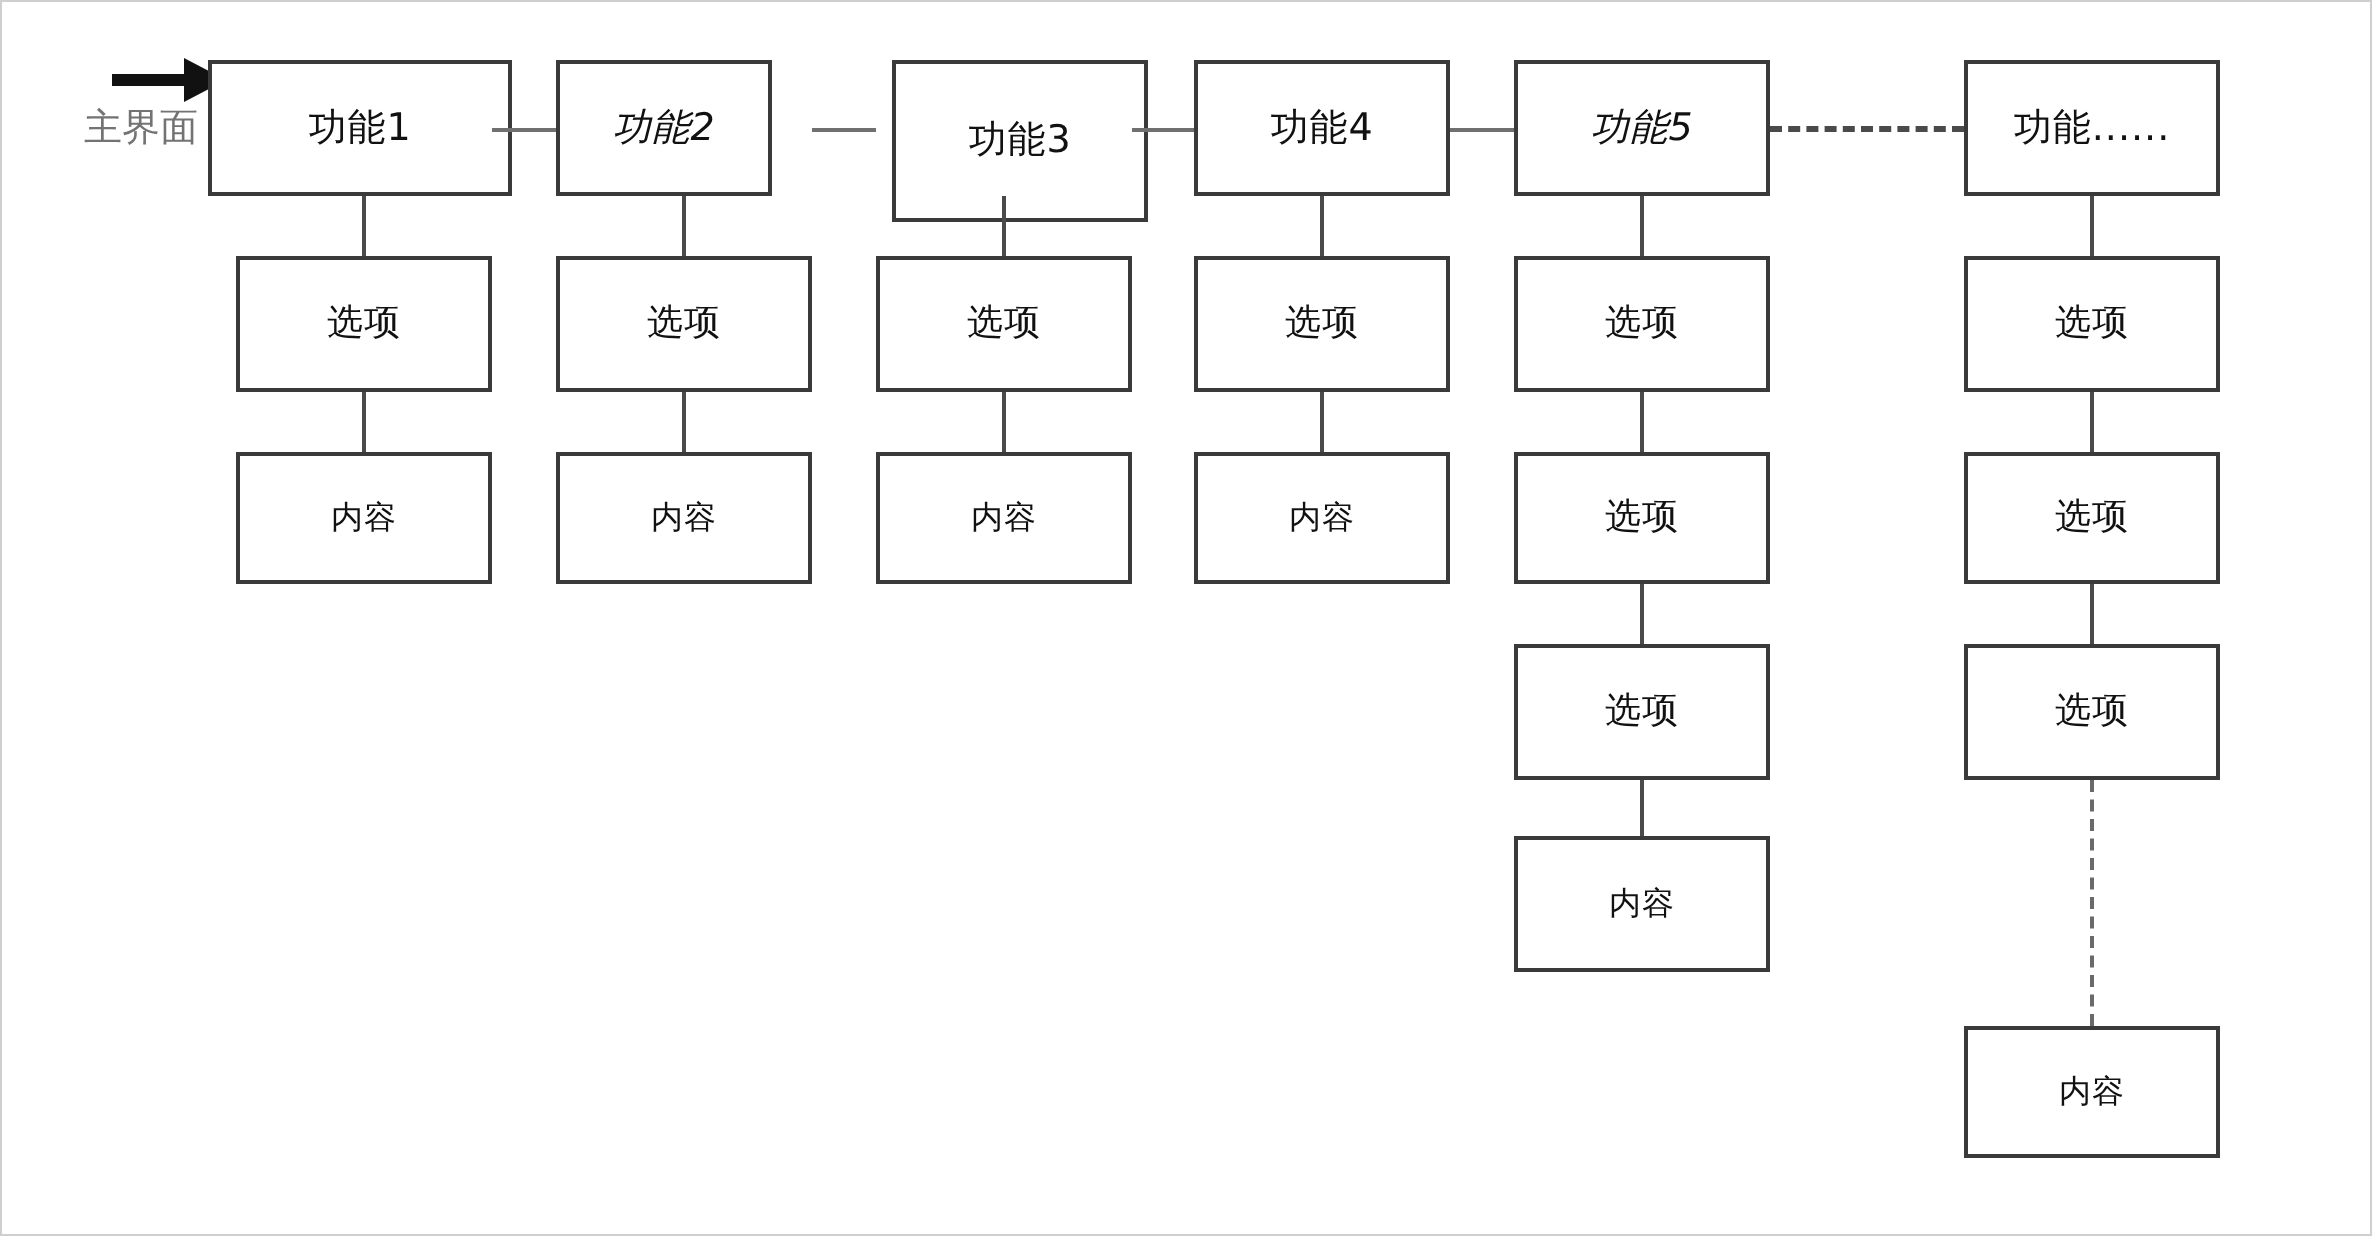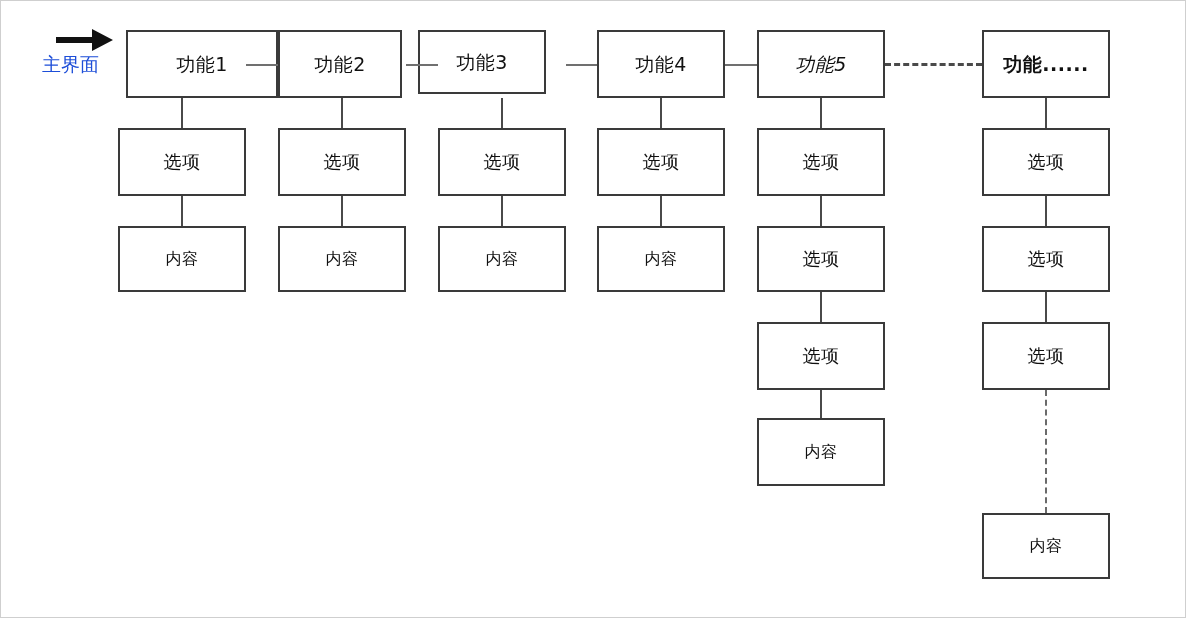--- a/index.html
+++ b/index.html
@@ -65,21 +65,21 @@
     left: 56px;
     top: 27px;
     width: 58px;
     height: 26px;
   }
   .entry-label {
     position: absolute;
     left: 42px;
     top: 55px;
     font-size: 19px;
-    color: #1d4ed8;
+    color: #737373;
     white-space: nowrap;
     line-height: 1;
   }
 </style>
 </head>
 <body>
 
 <div id="canvas">
 
   <div class="frame-line" style="left:0;top:0;width:1186px;height:1px;"></div>
@@ -87,26 +87,26 @@
   <div class="frame-line" style="left:1185px;top:0;width:1px;height:618px;"></div>
   <div class="frame-line" style="left:0;top:617px;width:1186px;height:1px;"></div>
 
   <div class="entry-arrow">
     <svg width="58" height="26" viewBox="0 0 58 26" xmlns="http://www.w3.org/2000/svg">
       <path d="M0 10 L36 10 L36 2 L57 13 L36 24 L36 16 L0 16 Z" fill="#111111"></path>
     </svg>
   </div>
   <div class="entry-label">主界面</div>
 
-  <div class="box level-func" style="left:126px;top:30px;width:152px;height:68px;">功能1</div>
-  <div class="box level-func" style="left:278px;top:30px;width:124px;height:68px;">功能2</div>
-  <div class="box level-func" style="left:418px;top:30px;width:128px;height:64px;text-align:center;">功能3</div>
+  <div class="box level-func" style="left:104px;top:30px;width:152px;height:68px;">功能1</div>
+  <div class="box level-func" style="left:278px;top:30px;width:108px;height:68px;font-style:italic;">功能2</div>
+  <div class="box level-func" style="left:446px;top:30px;width:128px;height:81px;text-align:center;">功能3</div>
   <div class="box level-func" style="left:597px;top:30px;width:128px;height:68px;">功能4</div>
   <div class="box level-func" style="left:757px;top:30px;width:128px;height:68px;font-style:italic;">功能5</div>
-  <div class="box level-func" style="left:982px;top:30px;width:128px;height:68px;font-weight:bold;">功能......</div>
+  <div class="box level-func" style="left:982px;top:30px;width:128px;height:68px;">功能......</div>
 
   <div class="conn-h" style="left:246px;top:64px;width:32px;"></div>
   <div class="conn-h" style="left:406px;top:64px;width:32px;"></div>
   <div class="conn-h" style="left:566px;top:64px;width:31px;"></div>
   <div class="conn-h" style="left:725px;top:64px;width:32px;"></div>
   <div class="conn-h dashed" style="left:885px;top:63px;width:97px;"></div>
 
   <div class="conn-v" style="left:181px;top:98px;height:30px;"></div>
   <div class="box level-opt" style="left:118px;top:128px;width:128px;height:68px;">选项</div>
   <div class="conn-v" style="left:181px;top:196px;height:30px;"></div>

